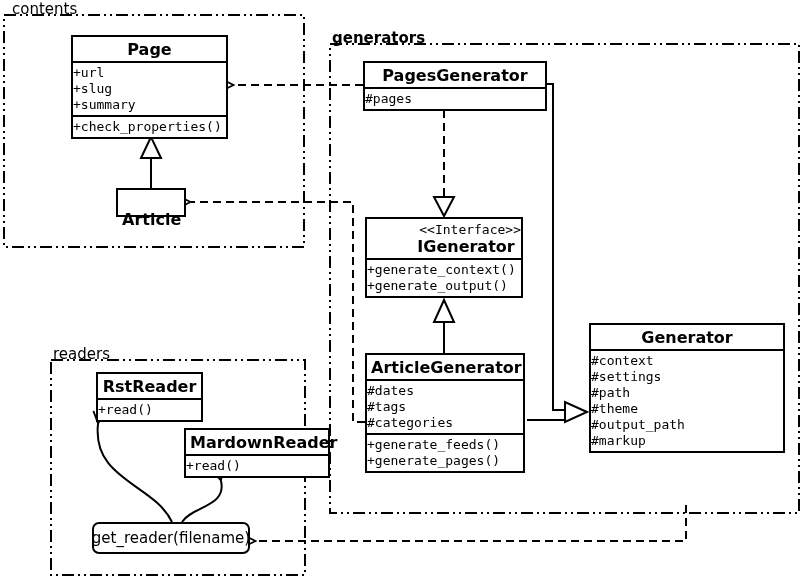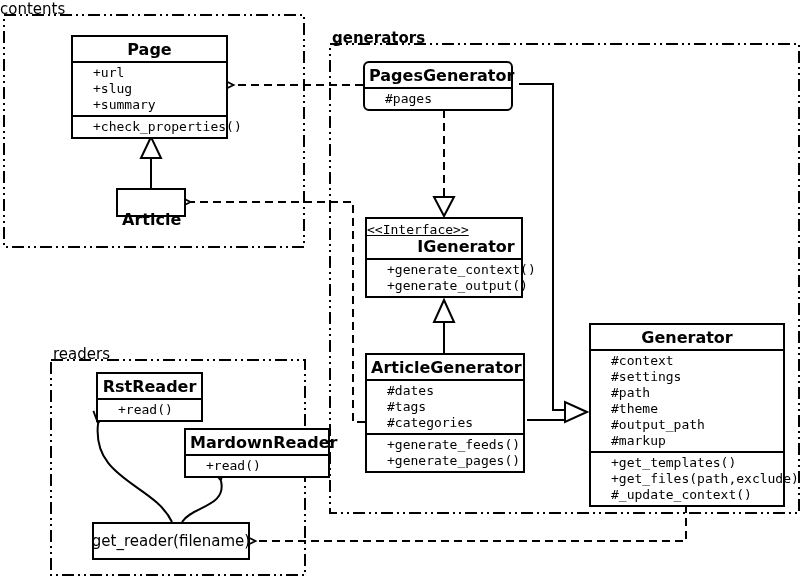--- a/index.html
+++ b/index.html
@@ -15,25 +15,25 @@
   }
   .classbox {
     position:absolute; z-index:1; background:#fff;
     border:2px solid #000; box-sizing:border-box;
   }
   .classtitle {
     font:bold 16px "DejaVu Sans", sans-serif; text-align:center;
     padding:3px 4px 2px 4px; line-height:19px; white-space:nowrap;
   }
   .stereotype {
-    font:13px "DejaVu Sans Mono", monospace; text-align:left;
-    padding-top:3px; line-height:15px;text-decoration:underline;
+    font:13px "DejaVu Sans Mono", monospace; text-align:right;
+    padding-top:3px; line-height:15px;
   }
   .iface-name { padding-top:0;padding-left:48px; }
-  .compartment { border-top:2px solid #000; padding:2px 20px; min-height:16px; }
+  .compartment { border-top:2px solid #000; padding:2px 0; min-height:16px; }
   .member-line {
     font:13px "DejaVu Sans Mono", monospace; line-height:16px; white-space:nowrap;
   }
   .plainbox {
     position:absolute; z-index:1; background:#fff; border:2px solid #000;
     box-sizing:border-box; display:flex; align-items:center; justify-content:center;
     font:15px "DejaVu Sans", sans-serif; white-space:nowrap;
   }
   .solid  { fill:none; stroke:#000; stroke-width:2; }
   .dashed { fill:none; stroke:#000; stroke-width:2; stroke-dasharray:8 5; }
@@ -73,41 +73,41 @@
     <path class="solid" d="M527,420 L565,420"></path>
     <polygon class="tri" points="587,412 565,402 565,422"></polygon>
 
     <path class="dashed" d="M686,505 L686,541 L256,541" marker-end="url(#openArrow)"></path>
 
     <path class="solid" d="M172,522 C154,484 92,480 98,424" marker-end="url(#openArrow)"></path>
 
     <path class="solid" d="M182,522 C192,506 227,507 221,481" marker-end="url(#openArrow)"></path>
   </svg>
 
-  <div class="pkg-label" style="left:0; top:2px;text-align:right;">contents</div>
+  <div class="pkg-label" style="left:12px; top:2px;text-align:right;">contents</div>
   <div class="pkg-label" style="left:332px; top:31px;font-weight:bold;">generators</div>
   <div class="pkg-label" style="left:53px; top:347px;">readers</div>
 
   <div class="classbox" style="left:71px; top:35px; width:157px;">
     <div class="classtitle">Page</div>
     <div class="compartment">
         <div class="member-line">+url</div>
         <div class="member-line">+slug</div>
         <div class="member-line">+summary</div>
       </div>
     <div class="compartment">
         <div class="member-line">+check_properties()</div>
       </div>
   </div>
 
   <div class="classbox" style="left:116px; top:188px; width:70px; height:29px;">
     <div class="classtitle" style="padding-top:20px;">Article</div>
   </div>
 
-  <div class="classbox" style="left:363px; top:61px; width:150px;border-radius:6px;">
+  <div class="classbox" style="left:363px; top:61px; width:184px;">
     <div class="classtitle">PagesGenerator</div>
     <div class="compartment">
         <div class="member-line">#pages</div>
       </div>
   </div>
 
   <div class="classbox" style="left:365px; top:217px; width:158px;">
     <div class="stereotype">&lt;&lt;Interface&gt;&gt;</div>
     <div class="classtitle iface-name">IGenerator</div>
     <div class="compartment">
@@ -132,38 +132,33 @@
   <div class="classbox" style="left:589px; top:323px; width:196px;">
     <div class="classtitle">Generator</div>
     <div class="compartment">
         <div class="member-line">#context</div>
         <div class="member-line">#settings</div>
         <div class="member-line">#path</div>
         <div class="member-line">#theme</div>
         <div class="member-line">#output_path</div>
         <div class="member-line">#markup</div>
       </div>
-    <div class="compartment">
-        <div class="member-line">+get_templates()</div>
-        <div class="member-line">+get_files(path,exclude)</div>
-        <div class="member-line">#_update_context()</div>
-      </div>
   </div>
 
   <div class="classbox" style="left:73px; top:372px; width:107px;margin-left:23px;">
     <div class="classtitle">RstReader</div>
     <div class="compartment">
         <div class="member-line">+read()</div>
       </div>
   </div>
 
   <div class="classbox" style="left:136px; top:428px; width:146px;margin-left:48px;">
     <div class="classtitle">MardownReader</div>
     <div class="compartment">
         <div class="member-line">+read()</div>
       </div>
   </div>
 
-  <div class="plainbox" style="left:92px; top:522px; width:158px; height:38px;">
+  <div class="plainbox" style="left:92px; top:522px; width:158px; height:32px;border-radius:7px;">
     <span>get_reader(filename)</span>
   </div>
 
 </div>
 
 </body></html>

